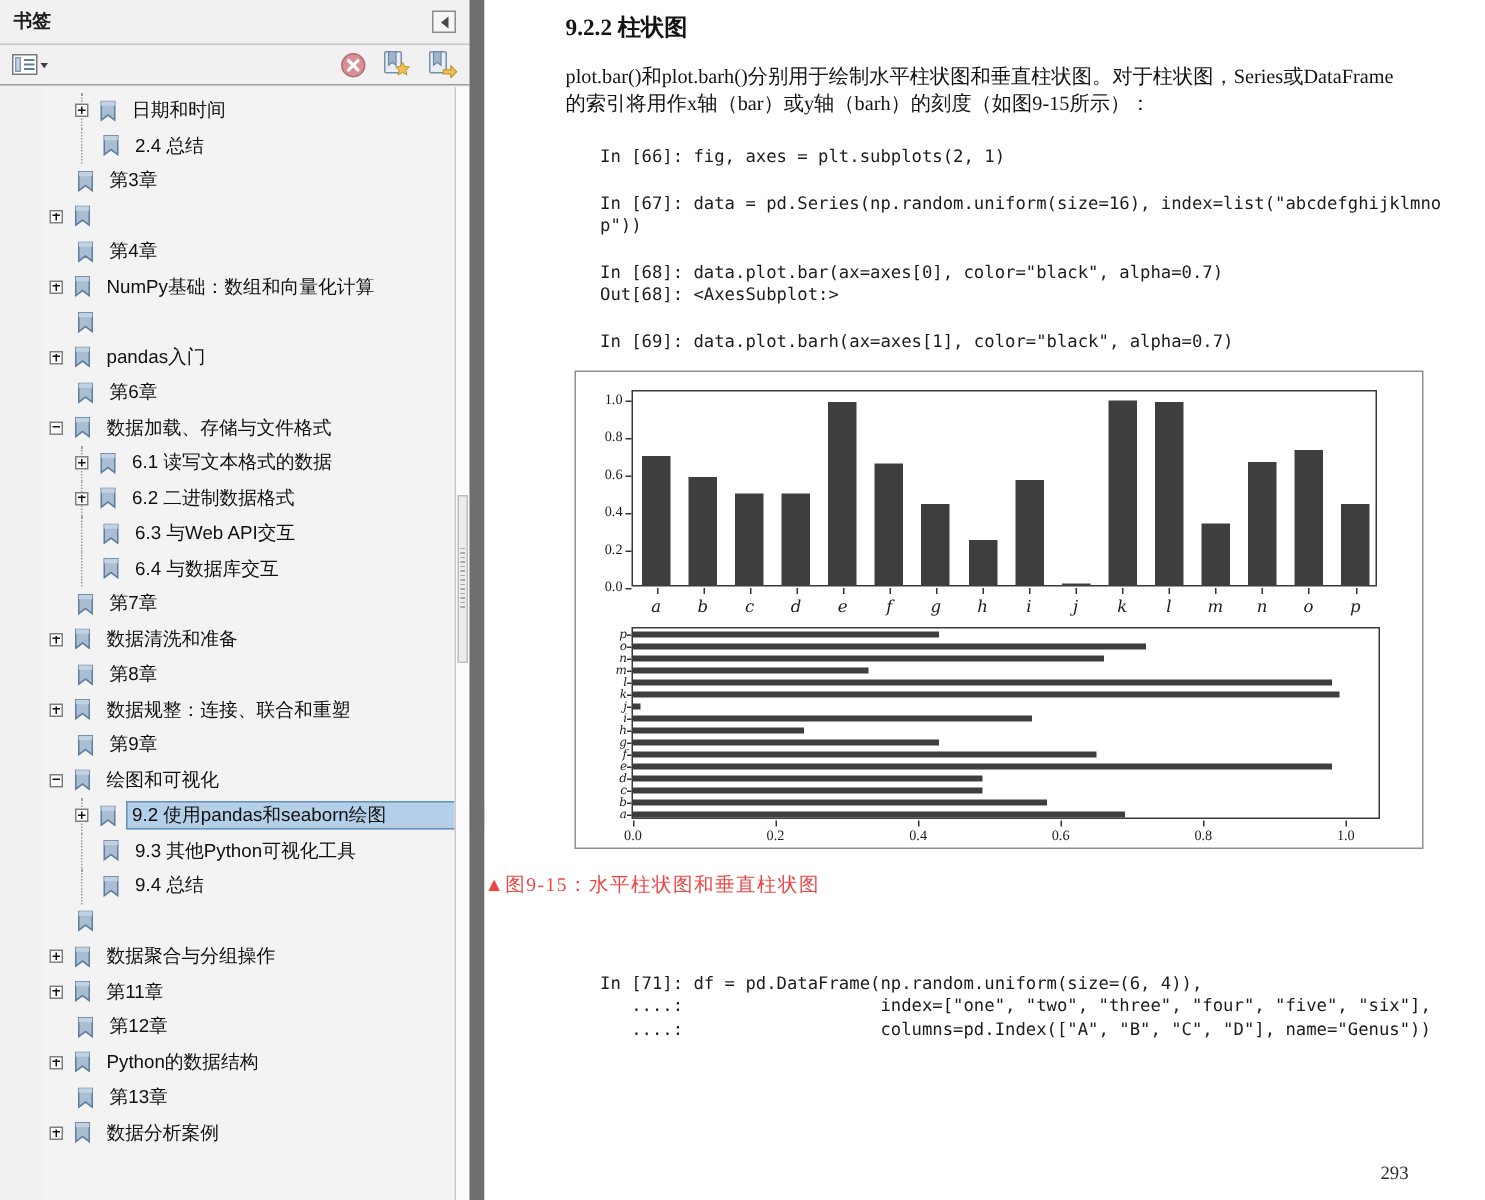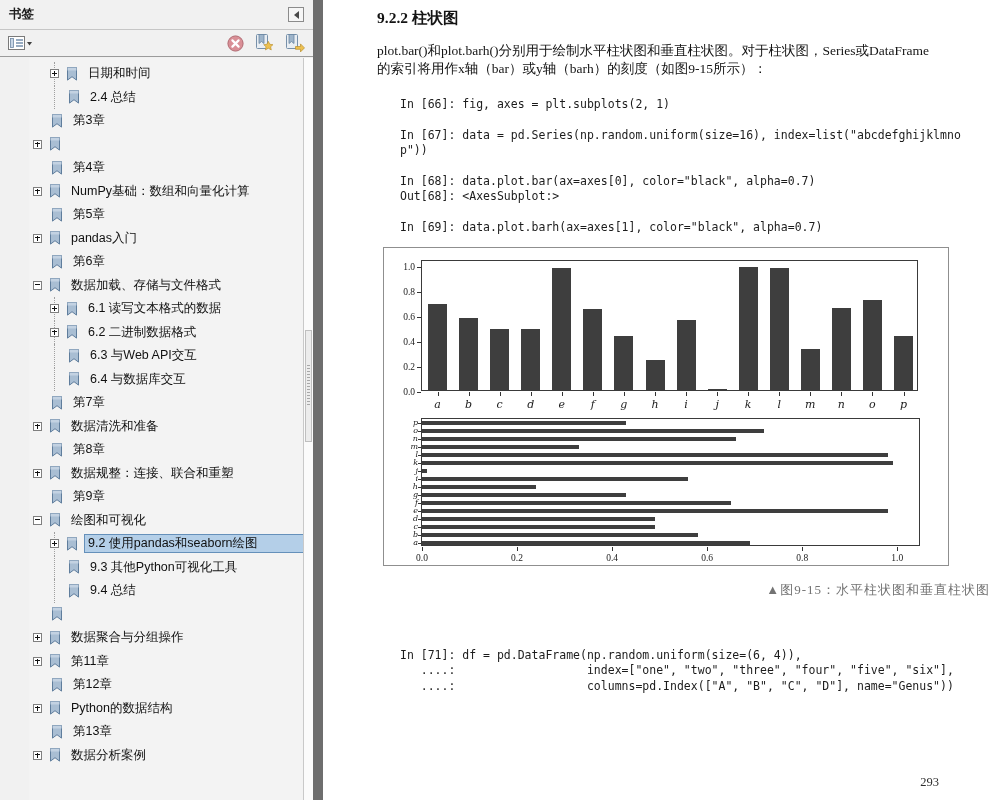--- a/index.html
+++ b/index.html
@@ -66,22 +66,22 @@
                   border:1px solid #3a3a3a; }
   .bar { position:absolute; bottom:0; }
   .hbar { position:absolute; left:0; }
   .ytick-label { position:absolute; width:26px; text-align:right; font-size:9.5px; line-height:10px; color:#1a1a1a; }
   .xtick-label { position:absolute; width:32px; text-align:center; font-size:9.5px; line-height:10px; color:#1a1a1a; }
   .cat-label { position:absolute; text-align:center; font-size:11px; font-style:italic;
                font-family:"DejaVu Serif", serif; color:#1a1a1a; }
   .hcat-label { position:absolute; text-align:right; font-size:8px; line-height:8px; font-style:italic;
                 font-family:"DejaVu Serif", serif; color:#1a1a1a; }
   .tickmark { position:absolute; background:#333; }
-  .caption { position:absolute; left:0; top:581px; width:100%; text-align:right;
-             font-size:13px; color:#737373; letter-spacing:1px;padding-left:36px; }
+  .caption { position:absolute; left:0; top:581px; width:100%; text-align:left;
+             font-size:13px; color:#ef4444; letter-spacing:1px; }
   .para2 { position:absolute; left:54px; top:607px; width:586px; font-size:13.5px; line-height:18px; }
   .code2 { position:absolute; left:77px; top:648px; }
   .page-number { position:absolute; right:51px; top:775px; font-size:12.5px; color:#2e2e2e; }
 </style>
 </head>
 <body>
 
 <div id="app">
 
   <div class="sidebar">
@@ -185,21 +185,20 @@
           <span class="label">NumPy基础：数组和向量化计算</span>
         </div>
         <div class="row lv1">
           <div class="exp-spacer"></div>
           <span class="bm-ico">
             <svg width="12" height="14" viewBox="0 0 12 14">
               <path d="M1.5 0.5 h9 v12.6 l-4.5 -3.4 l-4.5 3.4 z" fill="#a9bed3" stroke="#5f7d9c"></path>
               <path d="M1.5 0.5 h9 v3 h-9 z" fill="#c3d2e2" stroke="none"></path>
             </svg>
           </span>
-          <span class="label">第5章</span>
         </div>
         <div class="row lv1">
           <div class="exp plus"></div>
           <span class="bm-ico">
             <svg width="12" height="14" viewBox="0 0 12 14">
               <path d="M1.5 0.5 h9 v12.6 l-4.5 -3.4 l-4.5 3.4 z" fill="#a9bed3" stroke="#5f7d9c"></path>
               <path d="M1.5 0.5 h9 v3 h-9 z" fill="#c3d2e2" stroke="none"></path>
             </svg>
           </span>
           <span class="label">pandas入门</span>

